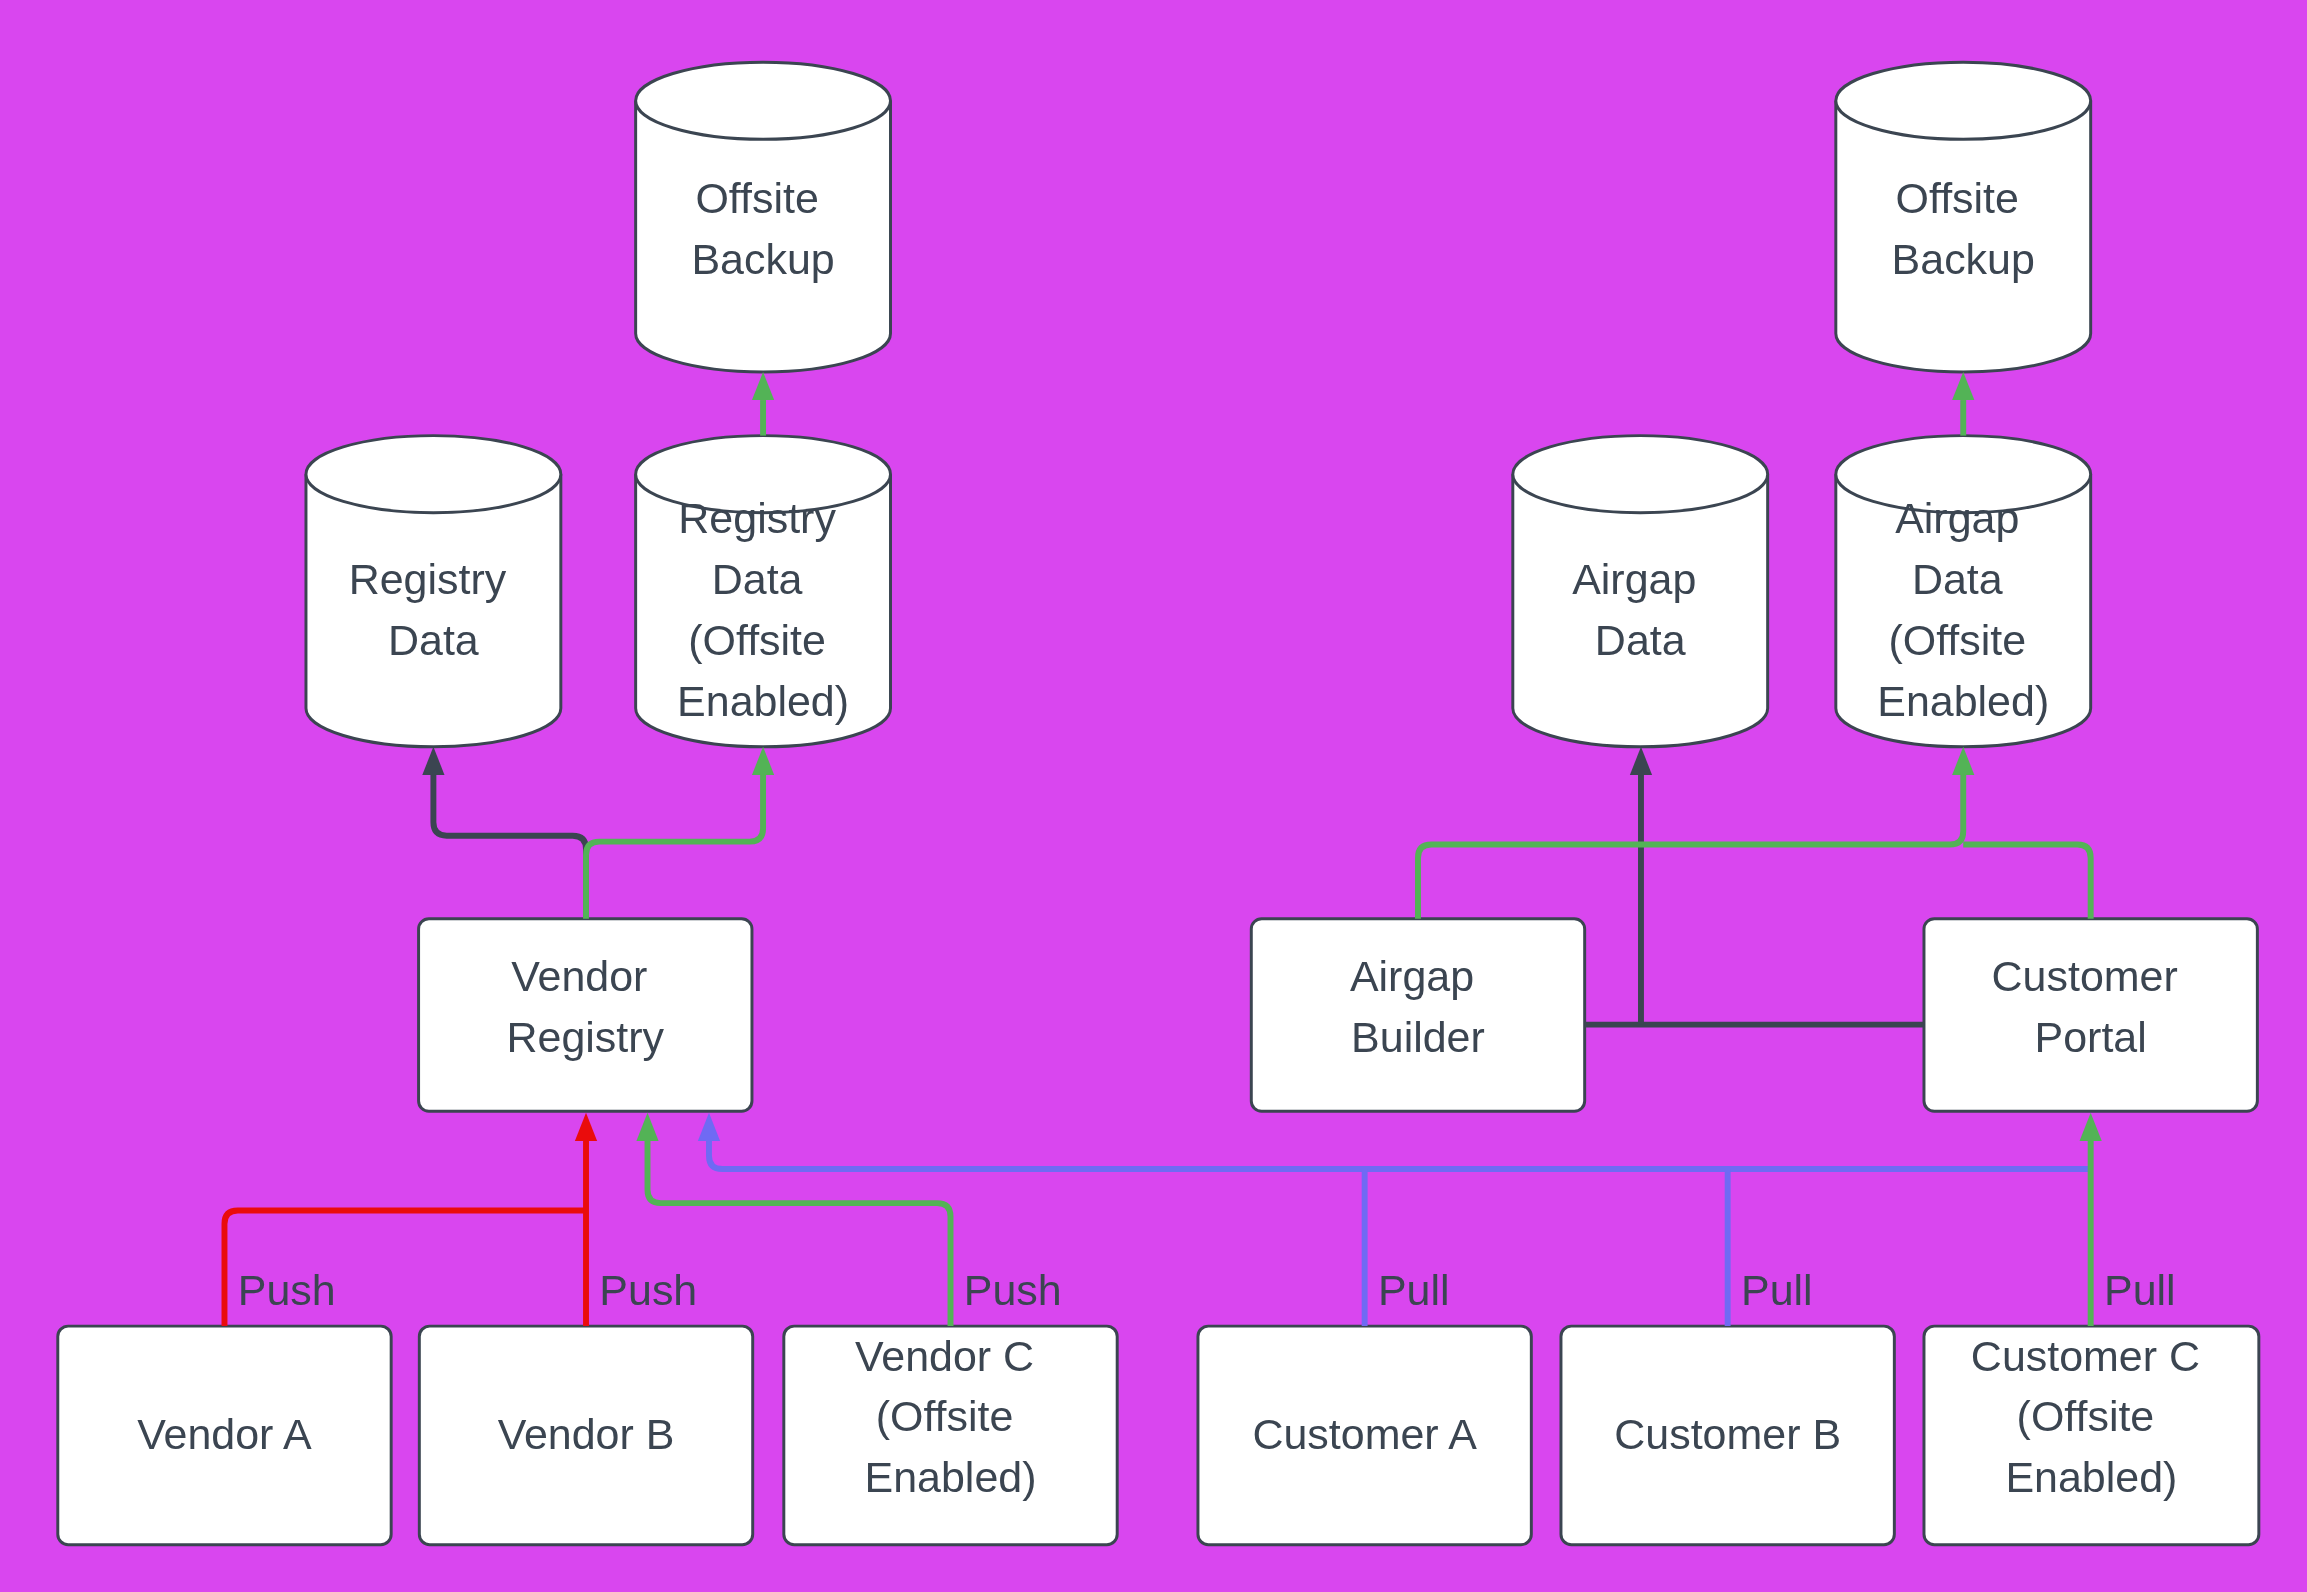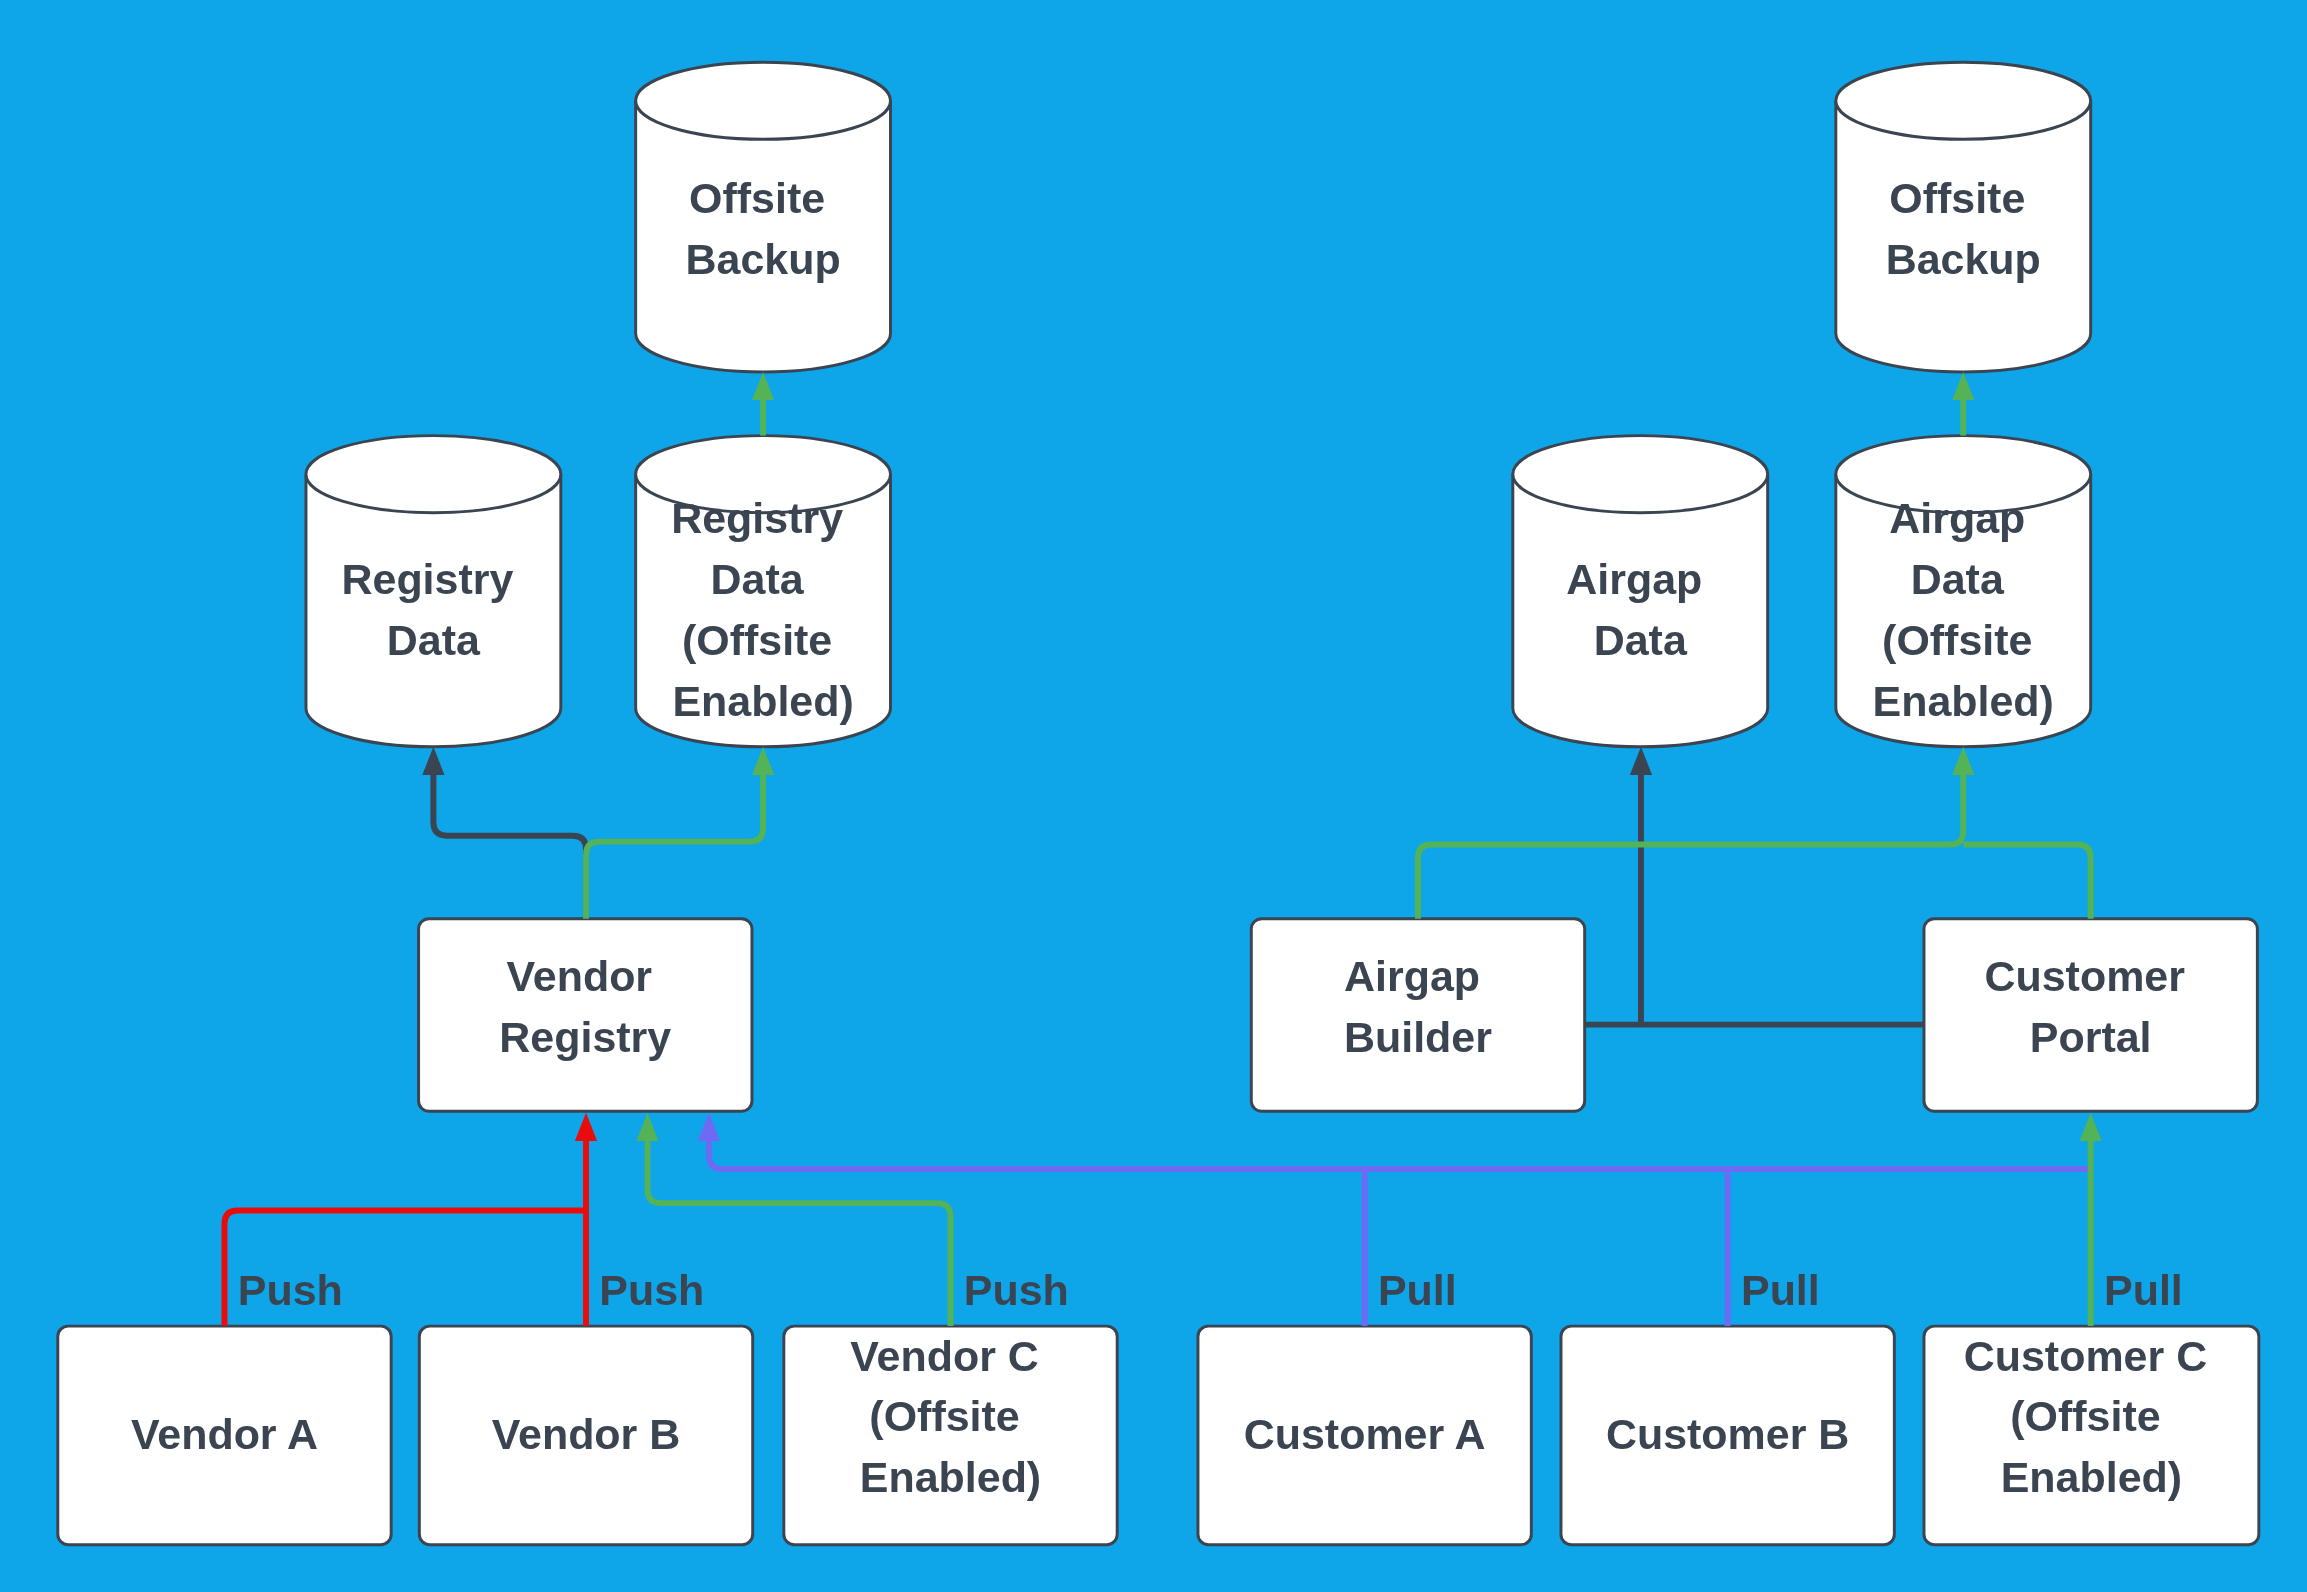--- a/index.html
+++ b/index.html
@@ -2,22 +2,21 @@
 <html style="font-size:12px"><head>
 <meta charset="utf-8">
 <style>
   html, body {
     margin: 0;
     padding: 0;
     background: #ffffff;
   }
   .diagram-wrap {
     width: 100%;
-    background: #0ea5e9;
-    font-weight: bold;
+    background: #d946ef;
   }
   svg {
     display: block;
     width: 100%;
     height: auto;
     font-family: "Liberation Sans", sans-serif;
   }
   .node-shape {
     fill: #ffffff;
     stroke-width: 4;

